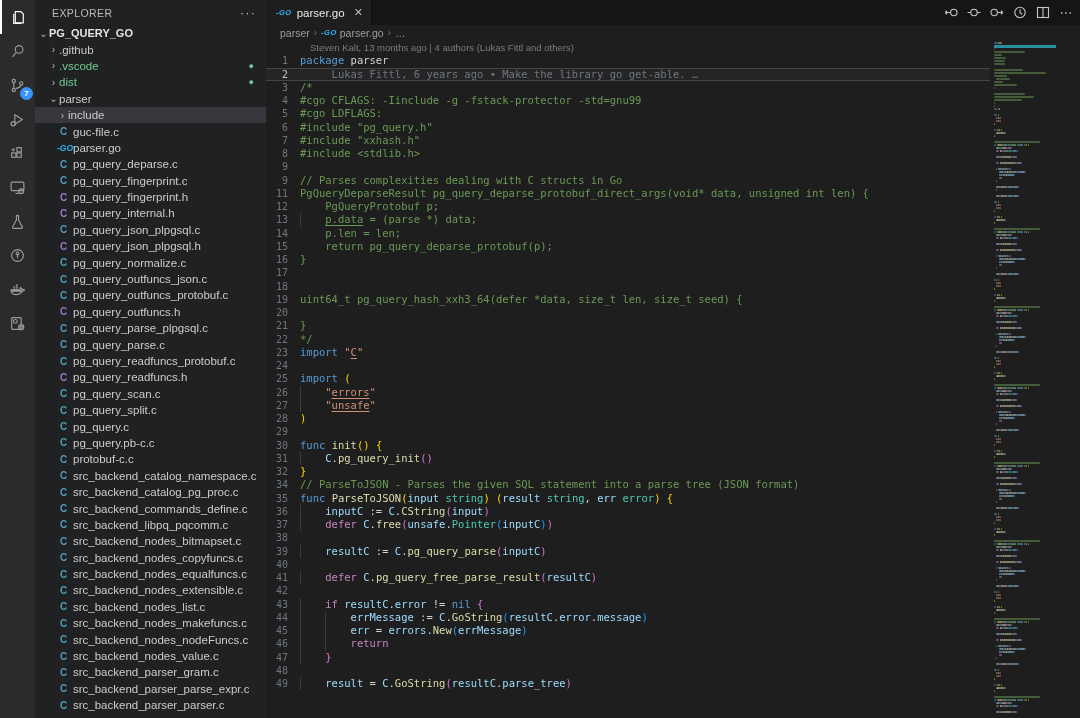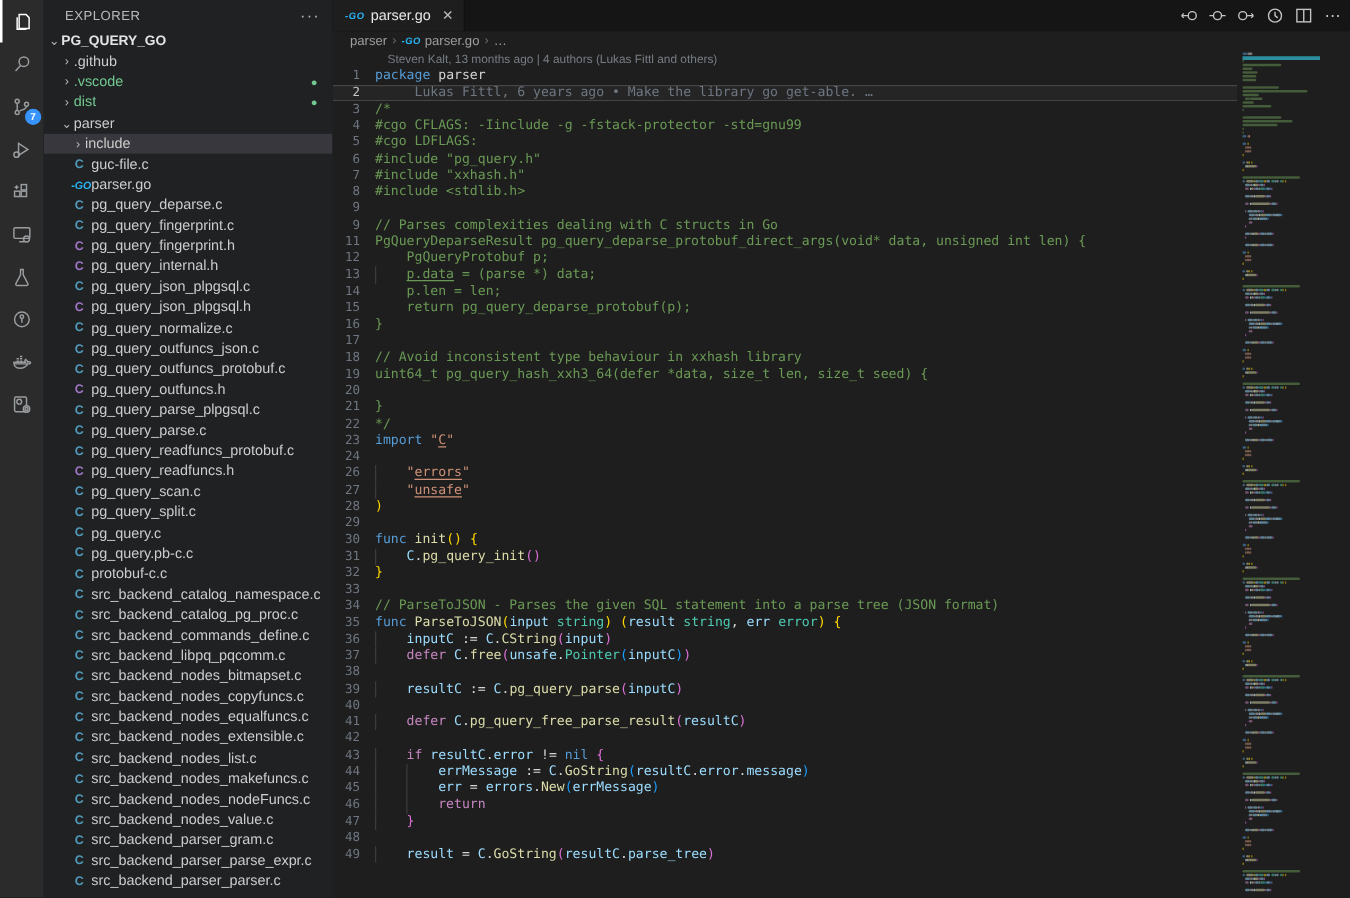--- a/index.html
+++ b/index.html
@@ -396,35 +396,35 @@
           <div class="crow"><span class="ln">8</span><span class="ltxt"><span style="color:#6a9955">#include &lt;stdlib.h&gt;</span></span></div>
           <div class="crow"><span class="ln">9</span><span class="ltxt"></span></div>
           <div class="crow"><span class="ln">9</span><span class="ltxt"><span style="color:#6a9955">// Parses complexities dealing with C structs in Go</span></span></div>
           <div class="crow"><span class="ln">11</span><span class="ltxt"><span style="color:#6a9955">PgQueryDeparseResult pg_query_deparse_protobuf_direct_args(void* data, unsigned int len) {</span></span></div>
           <div class="crow"><span class="ln">12</span><span class="ltxt"><span style="color:#6a9955">    PgQueryProtobuf p;</span></span></div>
           <div class="crow"><span class="ln">13</span><span class="ltxt"><span class="ind"> </span><span class="u" style="color:#6a9955">p.data</span><span style="color:#6a9955"> = (parse *) data;</span></span></div>
           <div class="crow"><span class="ln">14</span><span class="ltxt"><span style="color:#6a9955">    p.len = len;</span></span></div>
           <div class="crow"><span class="ln">15</span><span class="ltxt"><span style="color:#6a9955">    return pg_query_deparse_protobuf(p);</span></span></div>
           <div class="crow"><span class="ln">16</span><span class="ltxt"><span style="color:#6a9955">}</span></span></div>
           <div class="crow"><span class="ln">17</span><span class="ltxt"></span></div>
-          <div class="crow"><span class="ln">18</span><span class="ltxt"><span style="color:#6a9955">// Avoid inconsistent type behaviour in xxhash library</span></span></div>
+          <div class="crow"><span class="ln">18</span></div>
           <div class="crow"><span class="ln">19</span><span class="ltxt"><span style="color:#6a9955">uint64_t pg_query_hash_xxh3_64(defer *data, size_t len, size_t seed) {</span></span></div>
           <div class="crow"><span class="ln">20</span></div>
           <div class="crow"><span class="ln">21</span><span class="ltxt"><span style="color:#6a9955">}</span></span></div>
           <div class="crow"><span class="ln">22</span><span class="ltxt"><span style="color:#6a9955">*/</span></span></div>
           <div class="crow"><span class="ln">23</span><span class="ltxt"><span style="color:#569cd6">import</span><span style="color:#d4d4d4"> </span><span style="color:#ce9178">"</span><span class="u" style="color:#ce9178">C</span><span style="color:#ce9178">"</span></span></div>
           <div class="crow"><span class="ln">24</span><span class="ltxt"></span></div>
+          <div class="crow"><span class="ln">25</span><span class="ltxt"><span style="color:#569cd6">import</span><span style="color:#d4d4d4"> </span><span style="color:#ffd700">(</span></span></div>
           <div class="crow"><span class="ln">26</span><span class="ltxt"><span class="ind"> </span><span style="color:#ce9178">"</span><span class="u" style="color:#ce9178">errors</span><span style="color:#ce9178">"</span></span></div>
           <div class="crow"><span class="ln">27</span><span class="ltxt"><span class="ind"> </span><span style="color:#ce9178">"</span><span class="u" style="color:#ce9178">unsafe</span><span style="color:#ce9178">"</span></span></div>
           <div class="crow"><span class="ln">28</span><span class="ltxt"><span style="color:#ffd700">)</span></span></div>
           <div class="crow"><span class="ln">29</span><span class="ltxt"></span></div>
           <div class="crow"><span class="ln">30</span><span class="ltxt"><span style="color:#569cd6">func</span><span style="color:#d4d4d4"> </span><span style="color:#dcdcaa">init</span><span style="color:#ffd700">()</span><span style="color:#d4d4d4"> </span><span style="color:#ffd700">{</span></span></div>
           <div class="crow"><span class="ln">31</span><span class="ltxt"><span class="ind"> </span><span style="color:#9cdcfe">C</span><span style="color:#d4d4d4">.</span><span style="color:#dcdcaa">pg_query_init</span><span style="color:#da70d6">()</span></span></div>
           <div class="crow"><span class="ln">32</span><span class="ltxt"><span style="color:#ffd700">}</span></span></div>
-          <div class="crow"><span class="ln">33</span><span class="ltxt"></span></div>
           <div class="crow"><span class="ln">34</span><span class="ltxt"><span style="color:#6a9955">// ParseToJSON - Parses the given SQL statement into a parse tree (JSON format)</span></span></div>
           <div class="crow"><span class="ln">35</span><span class="ltxt"><span style="color:#569cd6">func</span><span style="color:#d4d4d4"> </span><span style="color:#dcdcaa">ParseToJSON</span><span style="color:#ffd700">(</span><span style="color:#9cdcfe">input</span><span style="color:#d4d4d4"> </span><span style="color:#4ec9b0">string</span><span style="color:#ffd700">)</span><span style="color:#d4d4d4"> </span><span style="color:#ffd700">(</span><span style="color:#9cdcfe">result</span><span style="color:#d4d4d4"> </span><span style="color:#4ec9b0">string</span><span style="color:#d4d4d4">, </span><span style="color:#9cdcfe">err</span><span style="color:#d4d4d4"> </span><span style="color:#4ec9b0">error</span><span style="color:#ffd700">)</span><span style="color:#d4d4d4"> </span><span style="color:#ffd700">{</span></span></div>
           <div class="crow"><span class="ln">36</span><span class="ltxt"><span class="ind"> </span><span style="color:#9cdcfe">inputC</span><span style="color:#d4d4d4"> := </span><span style="color:#9cdcfe">C</span><span style="color:#d4d4d4">.</span><span style="color:#dcdcaa">CString</span><span style="color:#da70d6">(</span><span style="color:#9cdcfe">input</span><span style="color:#da70d6">)</span></span></div>
           <div class="crow"><span class="ln">37</span><span class="ltxt"><span class="ind"> </span><span style="color:#c586c0">defer</span><span style="color:#d4d4d4"> </span><span style="color:#9cdcfe">C</span><span style="color:#d4d4d4">.</span><span style="color:#dcdcaa">free</span><span style="color:#da70d6">(</span><span style="color:#9cdcfe">unsafe</span><span style="color:#d4d4d4">.</span><span style="color:#4ec9b0">Pointer</span><span style="color:#179fff">(</span><span style="color:#9cdcfe">inputC</span><span style="color:#179fff">)</span><span style="color:#da70d6">)</span></span></div>
           <div class="crow"><span class="ln">38</span><span class="ltxt"></span></div>
           <div class="crow"><span class="ln">39</span><span class="ltxt"><span class="ind"> </span><span style="color:#9cdcfe">resultC</span><span style="color:#d4d4d4"> := </span><span style="color:#9cdcfe">C</span><span style="color:#d4d4d4">.</span><span style="color:#dcdcaa">pg_query_parse</span><span style="color:#da70d6">(</span><span style="color:#9cdcfe">inputC</span><span style="color:#da70d6">)</span></span></div>
           <div class="crow"><span class="ln">40</span><span class="ltxt"></span></div>
           <div class="crow"><span class="ln">41</span><span class="ltxt"><span class="ind"> </span><span style="color:#c586c0">defer</span><span style="color:#d4d4d4"> </span><span style="color:#9cdcfe">C</span><span style="color:#d4d4d4">.</span><span style="color:#dcdcaa">pg_query_free_parse_result</span><span style="color:#da70d6">(</span><span style="color:#9cdcfe">resultC</span><span style="color:#da70d6">)</span></span></div>
           <div class="crow"><span class="ln">42</span><span class="ltxt"></span></div>
           <div class="crow"><span class="ln">43</span><span class="ltxt"><span class="ind"> </span><span style="color:#c586c0">if</span><span style="color:#d4d4d4"> </span><span style="color:#9cdcfe">resultC</span><span style="color:#d4d4d4">.</span><span style="color:#9cdcfe">error</span><span style="color:#d4d4d4"> != </span><span style="color:#569cd6">nil</span><span style="color:#d4d4d4"> </span><span style="color:#da70d6">{</span></span></div>

